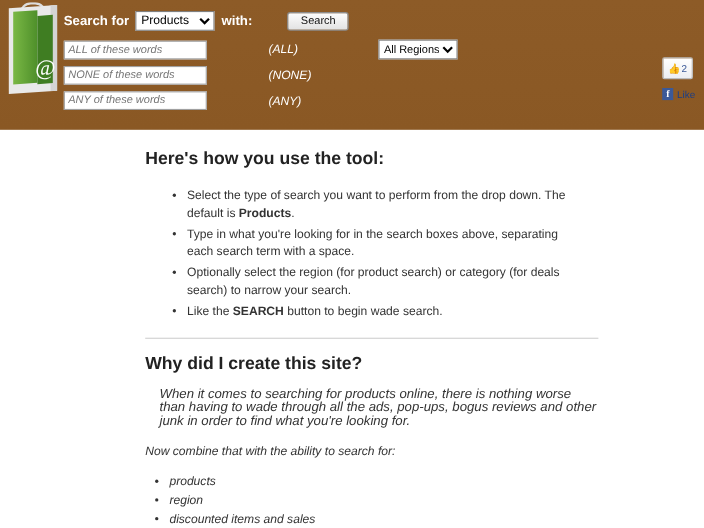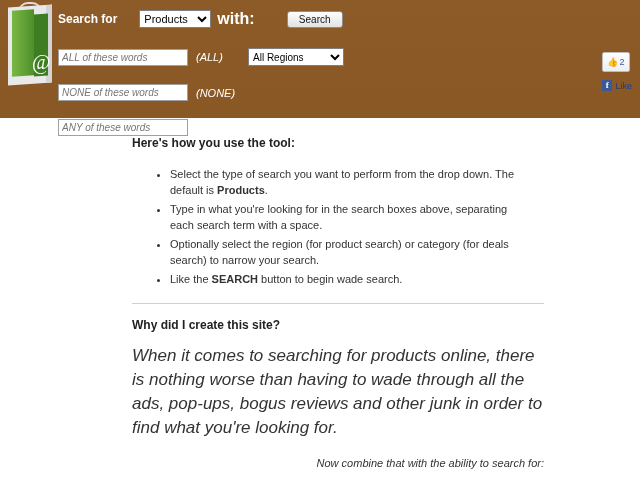--- a/index.html
+++ b/index.html
@@ -90,75 +90,76 @@
   }
   .row1 {
     display: flex;
     align-items: center;
     height: 22px;
   }
   .label-search-for {
     color: #ffffff;
     font-size: 12px;
     font-weight: bold;
-    margin-right: 22px;
+    margin-right: 6px;
   }
   select.type-select {
     width: 72px;
     height: 18px;
     font-size: 11px;
     font-family: "Liberation Sans", sans-serif;
     border: 1px solid #7f7f7f;
     background: #ffffff;
   }
   .label-with {
     color: #ffffff;
-    font-size: 16px;
+    font-size: 12px;
     font-weight: bold;
     margin-left: 6px;
   }
   .search-btn {
     margin-left: 32px;
     width: 56px;
     height: 17px;
     font-size: 10px;
     font-family: "Liberation Sans", sans-serif;
     border: 1px solid #8d8d8d;
     border-radius: 3px;
     background: linear-gradient(to bottom, #fdfdfd 0%, #e2e2e2 100%);
     color: #111;
     padding: 0;
     cursor: pointer;
   }
 
   .field-row {
     display: flex;
     align-items: center;
-    margin-top: 18px;
+    margin-top: 6px;
+    gap: 48px;
   }
   input.text-field {
     width: 122px;
     height: 15px;
     border: 1px solid #a0a0a0;
     font-size: 10px;
     font-style: italic;
     color: #9a9a9a;
     font-family: "Liberation Sans", sans-serif;
     padding: 0 3px;
     background: #ffffff;
   }
   .paren {
     color: #ffffff;
     font-size: 11px;
     font-style: italic;
     margin-left: 8px;
     width: 52px;
   }
   select.region-select {
-    width: 96px;
+    width: 72px;
     height: 18px;
     font-size: 10px;
     font-family: "Liberation Sans", sans-serif;
     border: 1px solid #7f7f7f;
     background: #ffffff;
   }
 
   
   .fb-box {
     position: absolute;
@@ -206,60 +207,59 @@
     color: #1b3e87;
     font-size: 9px;
   }
 
   
   .content {
     padding: 18px 96px 0 132px;
     box-sizing: border-box;
   }
   h2.section-title {
-    font-size: 12px;
+    font-size: 16px;
     font-weight: bold;
     color: #222;
     margin: 0 0 10px 0;
   }
   ul.howto {
     margin: 16px;
     padding-left: 22px;
     list-style: disc;
   }
   ul.howto li {
     font-size: 11px;
     line-height: 16px;
     color: #333;
     margin-bottom: 3px;
   }
   .divider {
     border-top: 1px solid #cfcfcf;
     margin: 16px 0 14px 0;
   }
   h2.why {
-    font-size: 12px;
+    font-size: 16px;
     font-weight: bold;
     margin: 0 0 12px 0;
     color: #222;
   }
   p.para {
-    font-size: 17px;
-    font-style: italic;
-    line-height: 24px;
+    font-size: 12px;
+    font-style: italic;
+    line-height: 12px;
     color: #333;
-    margin: 0 0 14px 0;
+    margin: 0 0 14px 13px;
   }
   p.para2 {
     font-size: 11px;
     font-style: italic;
     line-height: 18px;
     color: #333;
     margin: 0 0 10px 0;
-    text-align: right;
   }
   ul.items {
     margin: 0;
     padding-left: 22px;
     list-style: disc;
   }
   ul.items li {
     font-size: 11px;
     font-style: italic;
     line-height: 17px;

